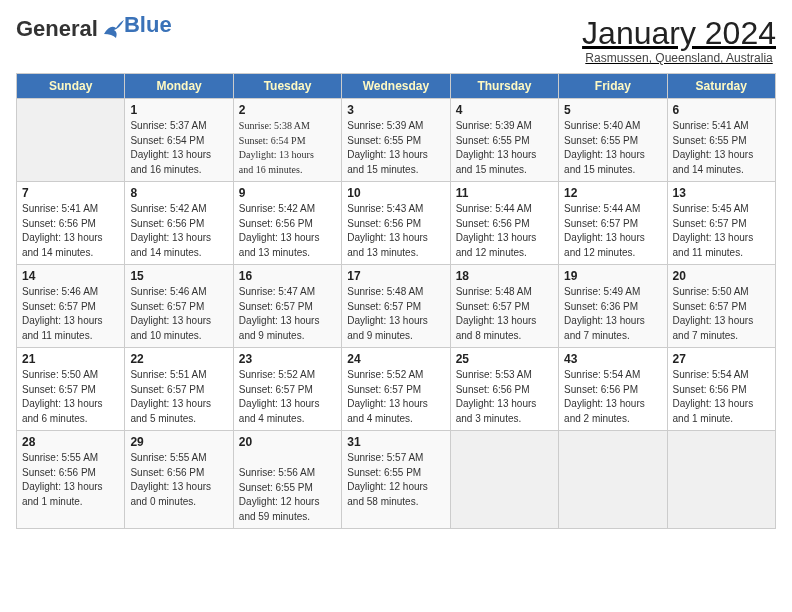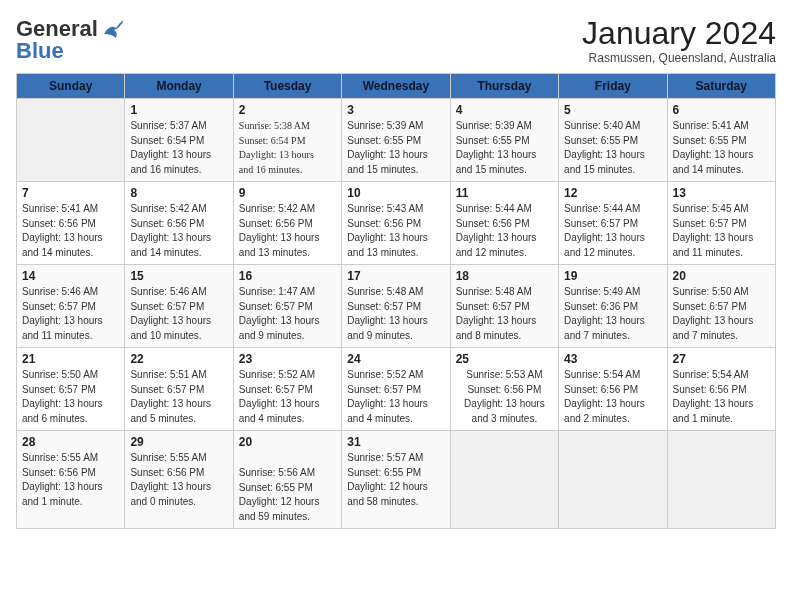--- a/index.html
+++ b/index.html
@@ -11,49 +11,50 @@
       padding: 16px;
     }
     .header {
       display: flex;
       justify-content: space-between;
       align-items: flex-start;
       margin-bottom: 8px;
     }
     .logo {
       display: flex;
-      flex-direction: column;
+      flex-direction: row;
       align-items: flex-start;
     }
     .logo-row {
       display: flex;
       align-items: center;
       gap: 4px;
     }
     .title-block {
-      text-align: right;
+      text-align: center;
+      text-decoration: underline;
     }
     .month-title {
       font-size: 32px;
       font-weight: normal;
       color: #222;
       line-height: 1.1;
     }
     .location-title {
       font-size: 12px;
       color: #444;
     }
     table {
       width: 100%;
       border-collapse: collapse;
       font-size: 10.5px;
     }
     thead tr th {
       background: #3a72b8;
-      color: #0f172a;
+      color: #fef9c3;
       text-align: center;
       padding: 5px 8px;
       font-size: 12px;
       font-weight: bold;
       border: 1px solid #ccc;
     }
     tbody tr td {
       border: 1px solid #ccc;
       vertical-align: top;
       padding: 4px 5px;
@@ -219,21 +220,21 @@
         </td>
         <td>
           <div class="day-num">15</div>
           <div class="day-info" style="white-space: pre-line;">Sunrise: 5:46 AM
 Sunset: 6:57 PM
 Daylight: 13 hours
 and 10 minutes.</div>
         </td>
         <td>
           <div class="day-num">16</div>
-          <div class="day-info" style="white-space: pre-line;">Sunrise: 1:47 AM
+          <div class="day-info" style="white-space: pre-line;">Sunrise: 5:47 AM
 Sunset: 6:57 PM
 Daylight: 13 hours
 and 9 minutes.</div>
         </td>
         <td>
           <div class="day-num">17</div>
           <div class="day-info" style="white-space: pre-line;">Sunrise: 5:48 AM
 Sunset: 6:57 PM
 Daylight: 13 hours
 and 9 minutes.</div>
@@ -284,21 +285,21 @@
         </td>
         <td>
           <div class="day-num">24</div>
           <div class="day-info" style="white-space: pre-line;">Sunrise: 5:52 AM
 Sunset: 6:57 PM
 Daylight: 13 hours
 and 4 minutes.</div>
         </td>
         <td>
           <div class="day-num">25</div>
-          <div class="day-info" style="white-space: pre-line; text-align: center;">Sunrise: 5:53 AM
+          <div class="day-info" style="white-space: pre-line;">Sunrise: 5:53 AM
 Sunset: 6:56 PM
 Daylight: 13 hours
 and 3 minutes.</div>
         </td>
         <td>
           <div class="day-num">43</div>
           <div class="day-info" style="white-space: pre-line;">Sunrise: 5:54 AM
 Sunset: 6:56 PM
 Daylight: 13 hours
 and 2 minutes.</div>

